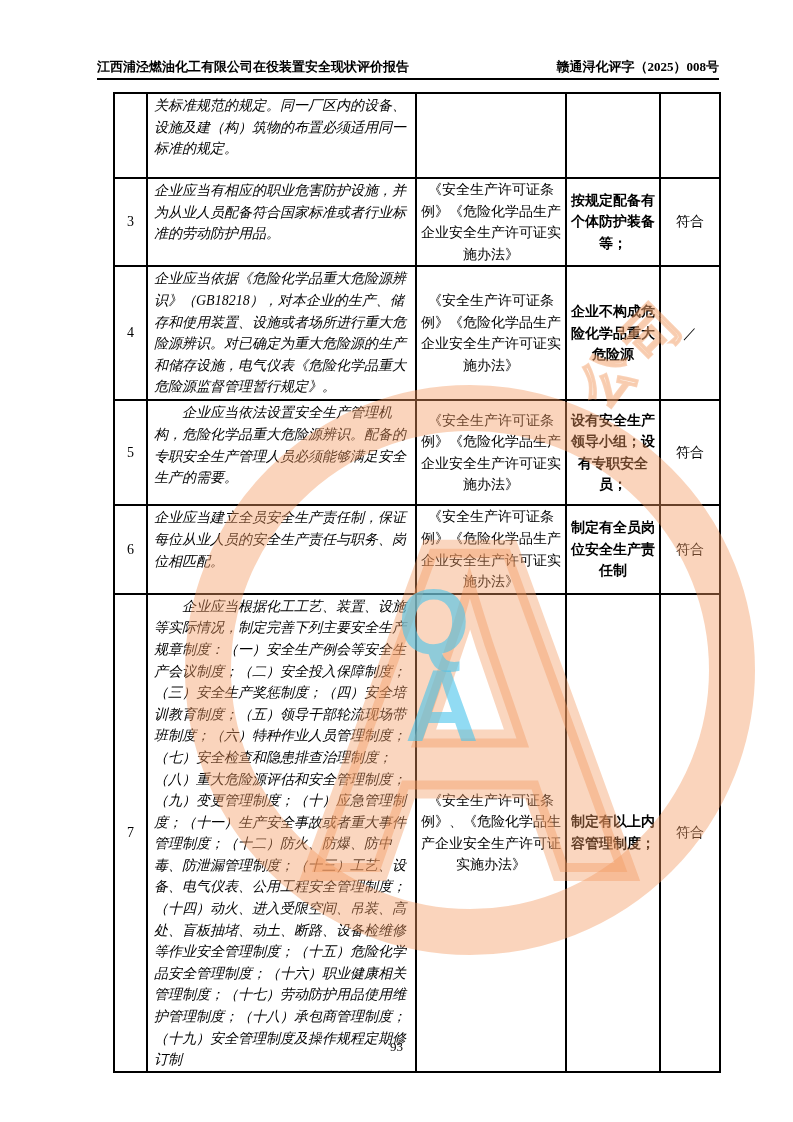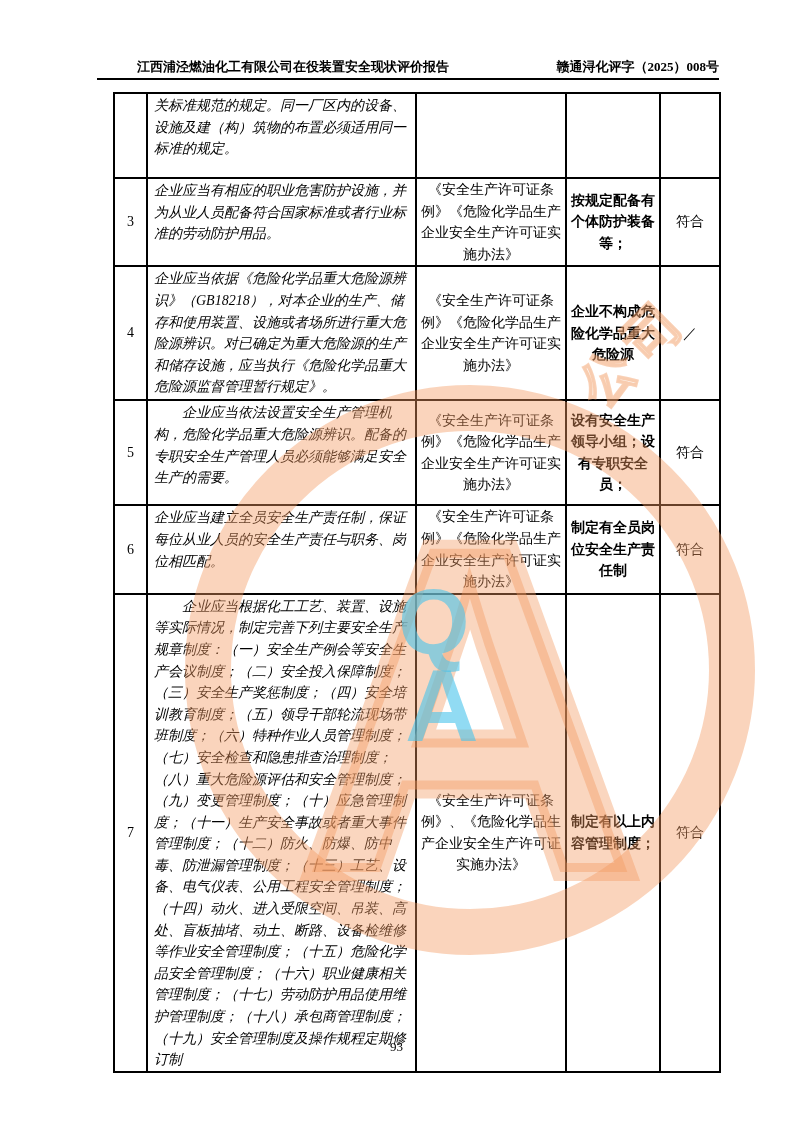--- a/index.html
+++ b/index.html
@@ -4,21 +4,21 @@
 <style>
   html,body{margin:0;padding:0;background:#ffffff;}
   body{width:793px;height:1122px;position:relative;overflow:hidden;
        font-family:"Liberation Serif","DejaVu Serif",serif;color:#000;}
   .page{position:absolute;inset:0;background:#fff;}
 
   
   .hdr{position:absolute;left:97px;top:54px;width:622px;height:24px;
        border-bottom:2px solid #000;display:flex;justify-content:space-between;
        align-items:flex-end;font-size:13px;font-weight:bold;line-height:22px;}
-  .hdr .left{white-space:nowrap;margin-left:40px;}
+  .hdr .left{white-space:nowrap;}
   .hdr .right{white-space:nowrap;}
 
   
   table.main{position:absolute;left:113px;top:92px;width:606px;
        border-collapse:collapse;table-layout:fixed;font-size:14px;}
   table.main td{border:2px solid #000;padding:0;overflow:hidden;}
   td.seq{text-align:center;vertical-align:middle;}
   td.content{vertical-align:top;}
   td.content .inner{padding:1px 3px 0 6px;line-height:21.6px;text-align:left;font-style:italic;}
   td.content .inner.indent{text-indent:2em;}
@@ -102,21 +102,21 @@
           </td>
         <td class="conclusion">
             <div class="inner">符合</div>
           </td>
       </tr>
       <tr style="height:134px">
         <td class="seq">
             <div class="inner">4</div>
           </td>
         <td class="content">
-            <div class="inner">企业应当依据《危险化学品重大危险源辨识》（GB18218），对本企业的生产、储存和使用装置、设施或者场所进行重大危险源辨识。对已确定为重大危险源的生产和储存设施，应当执行《危险化学品重大危险源监督管理暂行规定》。</div>
+            <div class="inner">企业应当依据《危险化学品重大危险源辨识》（GB18218），对本企业的生产、储存和使用装置、设施或者场所进行重大危险源辨识。对已确定为重大危险源的生产和储存设施，电气仪表《危险化学品重大危险源监督管理暂行规定》。</div>
           </td>
         <td class="basis">
             <div class="inner">《安全生产许可证条例》《危险化学品生产企业安全生产许可证实施办法》</div>
           </td>
         <td class="situation">
             <div class="inner">企业不构成危险化学品重大危险源</div>
           </td>
         <td class="conclusion">
             <div class="inner">／</div>
           </td>

